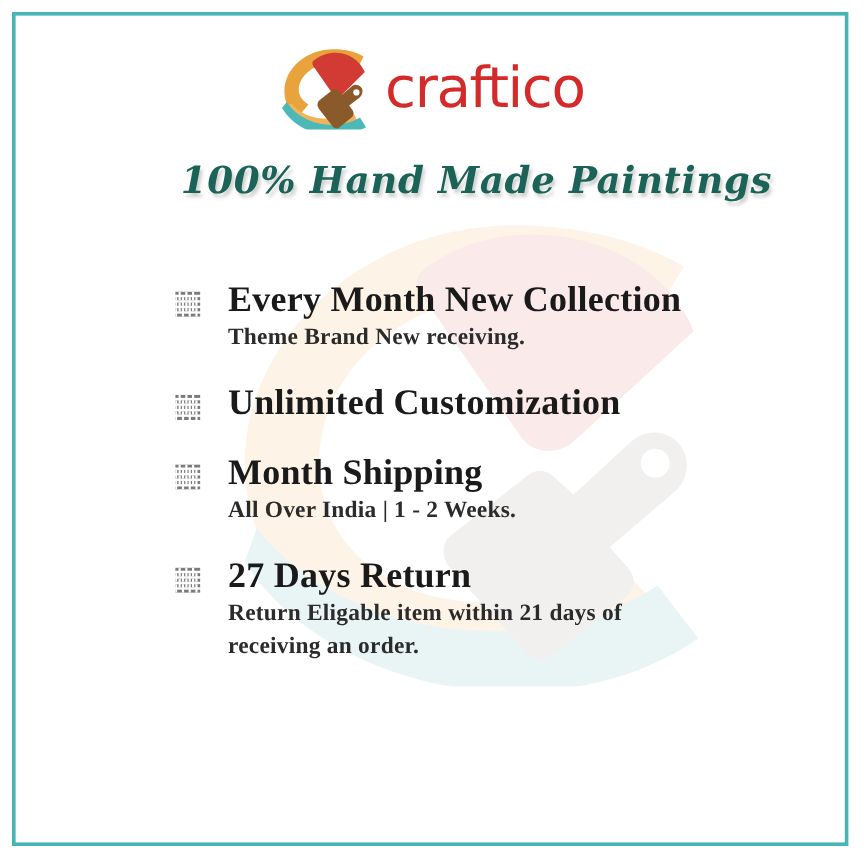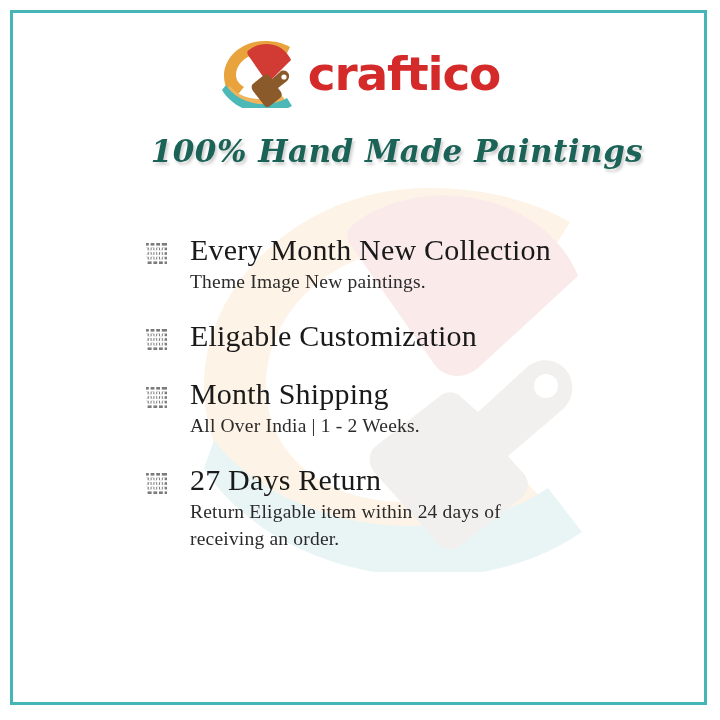--- a/index.html
+++ b/index.html
@@ -54,21 +54,21 @@
   }
   #logo-mark {
     width: 74px;
     height: 70px;
     flex: 0 0 auto;
     display: block;
   }
   #logo-word {
     font-family: "DejaVu Sans", "Liberation Sans", sans-serif;
     font-size: 47px;
-    font-weight: bold;
+    font-weight: normal;
     letter-spacing: -1.2px;
     color: #d42a2a;
     line-height: 1;
     white-space: nowrap;
   }
 
   
   #headline {
     position: absolute;
     left: 0;
@@ -92,20 +92,21 @@
     position: absolute;
     left: 146px;
     top: 232px;
     width: 480px;
     z-index: 2;
   }
   .feature {
     position: relative;
     padding-left: 44px;
     margin-bottom: 22px;
+    font-weight: bold;
   }
   .feature:last-child { margin-bottom: 0; }
 
   .bullet {
     position: absolute;
     left: 0;
     top: 11px;
     width: 21px;
     height: 21px;
     display: block;
@@ -202,21 +203,21 @@
           <rect x="2.8" y="9.2" width="1.8" height="7.2"></rect>
           <rect x="8.4" y="9.2" width="1.8" height="7.2"></rect>
           <rect x="14" y="9.2" width="1.8" height="7.2"></rect>
           <rect x="0" y="13.8" width="1.6" height="7.2"></rect>
           <rect x="5.6" y="13.8" width="1.8" height="7.2"></rect>
           <rect x="11.2" y="13.8" width="1.8" height="7.2"></rect>
           <rect x="16.8" y="13.8" width="1.8" height="7.2"></rect>
         </g>
       </svg>
       <div class="feature-title">Every Month New Collection</div>
-      <div class="feature-sub">Theme Image New paintings.</div>
+      <div class="feature-sub">Theme Brand New receiving.</div>
     </div>
 
     <div class="feature">
       <svg class="bullet" viewBox="0 0 21 21" xmlns="http://www.w3.org/2000/svg" aria-hidden="true">
         <g fill="#7b7b7b">
           <rect x="0" y="0" width="21" height="2.6"></rect>
           <rect x="0" y="4.6" width="21" height="2.6"></rect>
           <rect x="0" y="9.2" width="21" height="2.6"></rect>
           <rect x="0" y="13.8" width="21" height="2.6"></rect>
           <rect x="0" y="18.4" width="21" height="2.6"></rect>
@@ -231,21 +232,21 @@
           <rect x="16.8" y="4.6" width="1.8" height="7.2"></rect>
           <rect x="2.8" y="9.2" width="1.8" height="7.2"></rect>
           <rect x="8.4" y="9.2" width="1.8" height="7.2"></rect>
           <rect x="14" y="9.2" width="1.8" height="7.2"></rect>
           <rect x="0" y="13.8" width="1.6" height="7.2"></rect>
           <rect x="5.6" y="13.8" width="1.8" height="7.2"></rect>
           <rect x="11.2" y="13.8" width="1.8" height="7.2"></rect>
           <rect x="16.8" y="13.8" width="1.8" height="7.2"></rect>
         </g>
       </svg>
-      <div class="feature-title">Eligable Customization</div>
+      <div class="feature-title">Unlimited Customization</div>
     </div>
 
     <div class="feature">
       <svg class="bullet" viewBox="0 0 21 21" xmlns="http://www.w3.org/2000/svg" aria-hidden="true">
         <g fill="#7b7b7b">
           <rect x="0" y="0" width="21" height="2.6"></rect>
           <rect x="0" y="4.6" width="21" height="2.6"></rect>
           <rect x="0" y="9.2" width="21" height="2.6"></rect>
           <rect x="0" y="13.8" width="21" height="2.6"></rect>
           <rect x="0" y="18.4" width="21" height="2.6"></rect>
@@ -291,17 +292,17 @@
           <rect x="2.8" y="9.2" width="1.8" height="7.2"></rect>
           <rect x="8.4" y="9.2" width="1.8" height="7.2"></rect>
           <rect x="14" y="9.2" width="1.8" height="7.2"></rect>
           <rect x="0" y="13.8" width="1.6" height="7.2"></rect>
           <rect x="5.6" y="13.8" width="1.8" height="7.2"></rect>
           <rect x="11.2" y="13.8" width="1.8" height="7.2"></rect>
           <rect x="16.8" y="13.8" width="1.8" height="7.2"></rect>
         </g>
       </svg>
       <div class="feature-title">27 Days Return</div>
-      <div class="feature-sub">Return Eligable item within 24 days of receiving an order.</div>
+      <div class="feature-sub">Return Eligable item within 21 days of receiving an order.</div>
     </div>
 
   </div>
 </div>
 
 </body></html>

